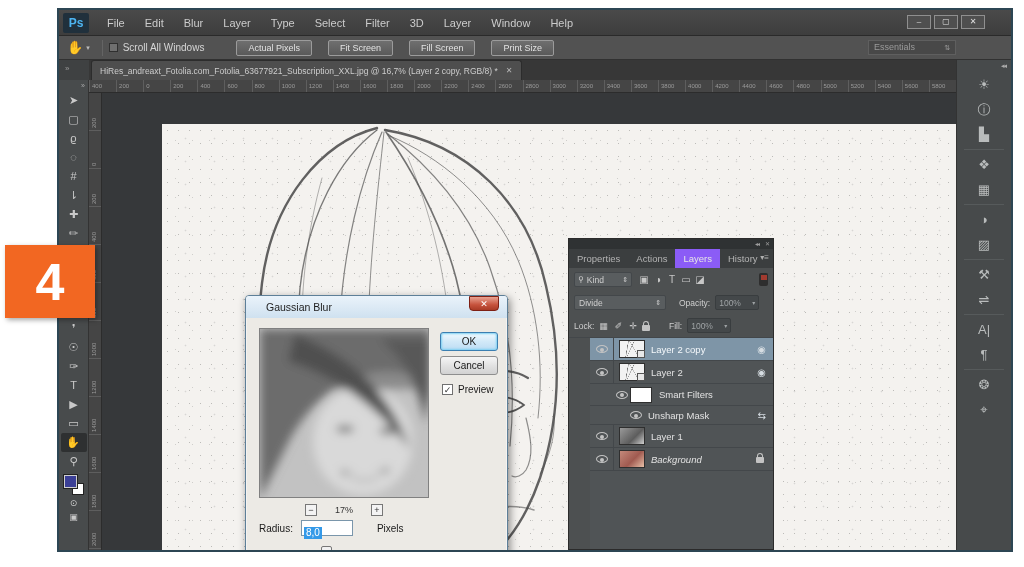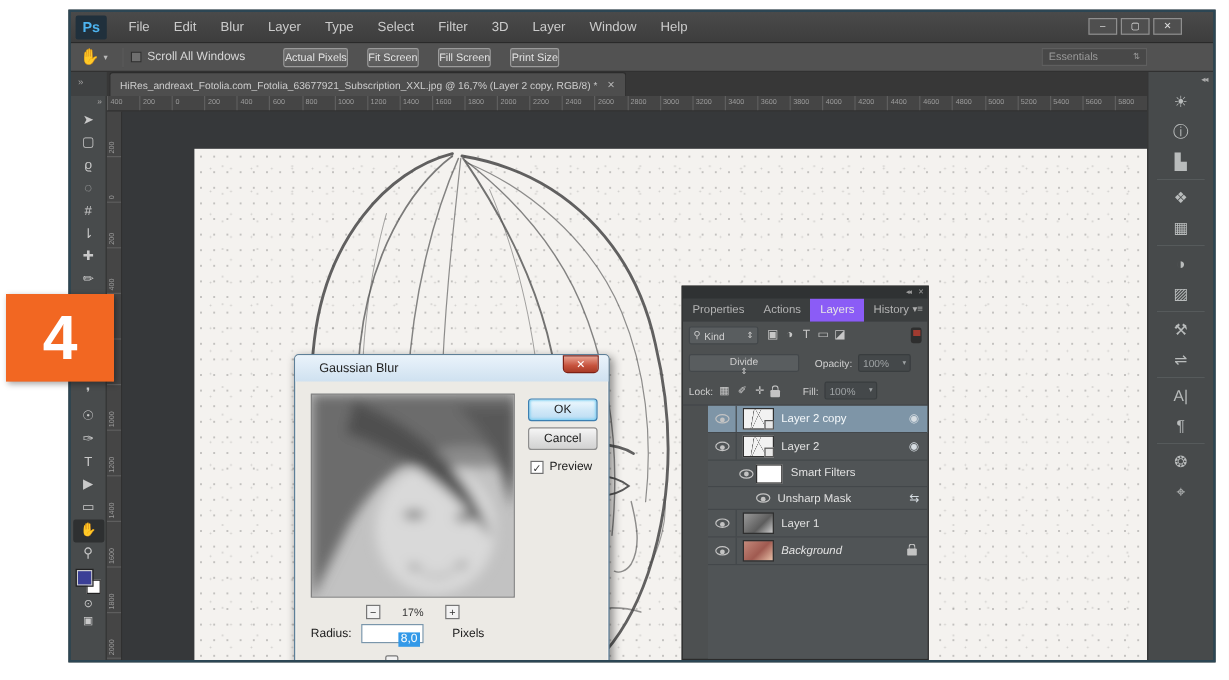--- a/index.html
+++ b/index.html
@@ -25,21 +25,21 @@
   
   .options-bar{position:absolute;left:0;top:26px;right:0;height:24px;background:#525252;
     border-bottom:1px solid #313131;display:flex;align-items:center;}
   .hand-glyph{color:#d8d8d8;font-size:13px;margin-left:8px;}
   .opt-caret{color:#bbb;font-size:7px;margin:0 6px 0 3px;}
   .opt-divider{width:1px;height:16px;background:#3a3a3a;border-right:1px solid #646464;margin:0 6px;}
   .checkbox{width:9px;height:9px;background:#6f6f6f;border:1px solid #2f2f2f;margin-right:5px;}
   .opt-label{font-size:10px;color:#d6d6d6;margin-right:18px;}
   .opt-buttons{display:flex;gap:16px;margin-left:14px;}
   .opt-btn{background:linear-gradient(#6f6f6f,#5a5a5a);border:1px solid #9b9b9b;border-radius:2px;
-    color:#e3e3e3;font-size:9px;padding:2px 0;}
+    color:#e3e3e3;font-size:9px;padding:2px 11px;}
   .workspace-select{position:absolute;right:55px;top:4px;width:88px;height:15px;background:#484848;
     border:1px solid #5f5f5f;color:#9a9a9a;font-size:9px;line-height:13px;padding:0 5px;display:flex;justify-content:space-between;}
 
   
   .tabbar{position:absolute;left:30px;top:50px;right:0;height:20px;background:#373737;}
   .doc-tab{position:absolute;left:2px;top:0;height:20px;background:#4e4e4e;border:1px solid #2c2c2c;border-bottom:none;
     border-radius:3px 3px 0 0;display:flex;align-items:center;padding:0 8px;max-width:520px;}
   .doc-tab .title{font-size:8.5px;color:#cdcdcd;white-space:nowrap;overflow:hidden;}
   .tab-close{color:#b5b5b5;font-size:8px;margin-left:8px;}
   .corner-chev{position:absolute;left:6px;top:54px;color:#9a9a9a;font-size:8px;letter-spacing:-1px;}
@@ -98,21 +98,21 @@
   .ptab{padding:0 8px;font-size:9.5px;color:#b4b4b4;line-height:19px;height:19px;}
   .ptab.active{background:#8b5cf6;color:#e6e6e6;}
   .panel-menu{position:absolute;right:4px;top:4px;color:#b0b0b0;font-size:8px;}
   .prow{height:23px;display:flex;align-items:center;padding:0 5px;gap:5px;}
   .kind-box{width:58px;height:15px;background:#595d5f;border:1px solid #43474a;border-radius:2px;
     display:flex;align-items:center;font-size:8.5px;color:#cfcfcf;padding:0 3px;gap:3px;}
   .ficon{color:#c7c7c7;font-size:10px;width:14px;text-align:center;}
   .ftoggle{width:9px;height:13px;background:#2e2e2e;border-radius:2px;margin-left:auto;position:relative;}
   .ftoggle::before{content:"";position:absolute;left:1.5px;top:2px;width:6px;height:5px;background:#a23b30;}
   .blend-select{width:92px;height:15px;background:#595d5f;border:1px solid #43474a;border-radius:2px;
-    font-size:8.5px;color:#cfcfcf;display:flex;align-items:center;justify-content:space-between;padding:0 4px;flex-direction:column;}
+    font-size:8.5px;color:#cfcfcf;display:flex;align-items:center;justify-content:space-between;padding:0 4px;}
   .small-label{font-size:8.5px;color:#cfcfcf;}
   .val-box{width:44px;height:15px;background:#44484a;border:1px solid #393d3f;border-radius:2px;
     font-size:8.5px;color:#9fa3a5;display:flex;align-items:center;justify-content:space-between;padding:0 3px;}
   .lk-icon{color:#c7c7c7;font-size:9px;}
   .layer-list{flex:1;border-top:1px solid #43474a;overflow:hidden;padding-left:21px;}
   .lrow{height:23px;display:flex;align-items:center;background:#505456;border-bottom:1px solid #43474a;}
   .lrow.selected{background:#7e95a7;}
   .eye-cell{width:24px;display:flex;justify-content:center;align-items:center;align-self:stretch;border-right:1px solid #43474a;}
   .lthumb{width:26px;height:18px;margin:0 6px 0 5px;border:1px solid #2f2f2f;position:relative;background:#fff;}
   .lthumb.sketchy{background:
@@ -146,21 +146,21 @@
   .btn-ok{position:absolute;left:194px;top:36px;width:58px;height:19px;border:1px solid #3c7fb1;border-radius:3px;
     background:linear-gradient(#f2fafe,#d2e9f8 50%,#bcdcf3);box-shadow:0 0 2px 1px #7fd0f2 inset;
     font-size:10px;color:#1a1a1a;text-align:center;line-height:17px;}
   .btn-cancel{position:absolute;left:194px;top:60px;width:58px;height:19px;border:1px solid #8e8e8e;border-radius:3px;
     background:linear-gradient(#f6f6f6,#e2e2e2 50%,#d2d2d2);font-size:10px;color:#1a1a1a;text-align:center;line-height:17px;}
   .preview-chk{position:absolute;left:196px;top:88px;display:flex;align-items:center;gap:5px;}
   .chk-box{width:11px;height:11px;background:#fff;border:1px solid #707070;font-size:9px;line-height:10px;text-align:center;color:#333;}
   .chk-label{font-size:10px;color:#1a1a1a;}
   .radius-row{position:absolute;left:13px;top:224px;display:flex;align-items:center;gap:8px;}
   .radius-label{font-size:10px;color:#1a1a1a;}
-  .radius-input{width:52px;height:16px;background:#fff;border:1px solid #7a96ab;padding:1px 2px;text-align:right;}
+  .radius-input{width:52px;height:16px;background:#fff;border:1px solid #7a96ab;padding:1px 2px;}
   .radius-val{display:inline-block;background:#3399e8;color:#fff;font-size:10px;line-height:12px;padding:0 2px;}
   .units-label{font-size:10px;color:#1a1a1a;margin-left:16px;}
   .slider{position:absolute;left:16px;top:250px;width:228px;height:11px;}
   .slider-track{position:absolute;left:0;right:0;top:4px;height:3px;background:#9a9a9a;border-radius:2px;}
   .slider-thumb{position:absolute;left:26%;top:0;width:11px;height:11px;background:#f1f1f1;border:1px solid #777;border-radius:2px;}
 
   
   .step-badge{position:absolute;left:5px;top:245px;width:90px;height:73px;background:#f26722;z-index:9;
     color:#fff;font-size:52px;font-weight:bold;display:flex;align-items:center;justify-content:center;
     box-shadow:2px 2px 5px rgba(0,0,0,.35);}

